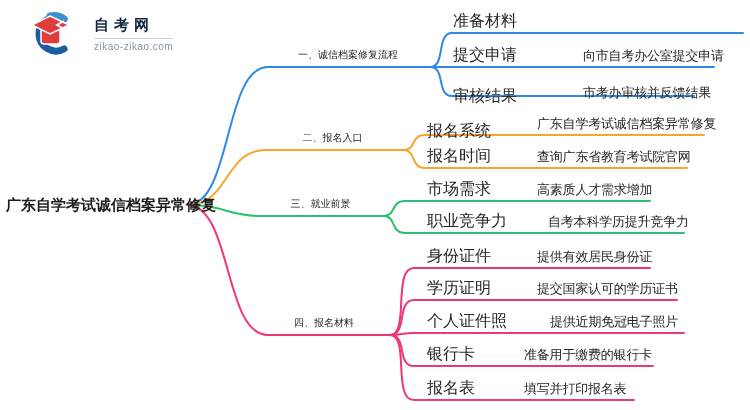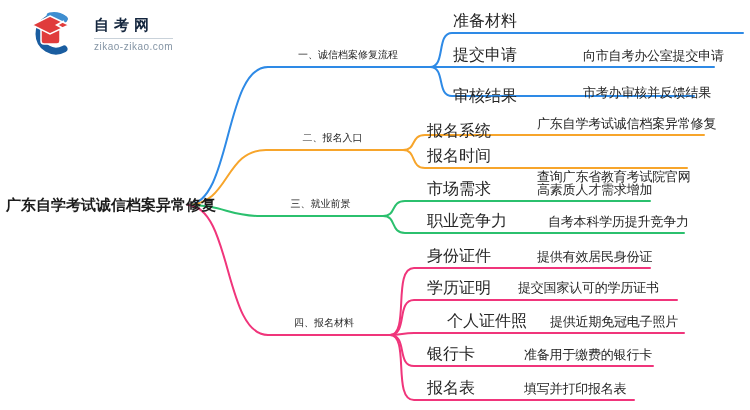--- a/index.html
+++ b/index.html
@@ -80,31 +80,31 @@
 
   <div class="node sub-label" style="left:453px;top:12px;">准备材料</div>
   <div class="node sub-label" style="left:453px;top:46px;">提交申请</div>
   <div class="node leaf-label" style="left:583px;top:47px;">向市自考办公室提交申请</div>
   <div class="node sub-label" style="left:453px;top:75px;margin-top:12px;">审核结果</div>
   <div class="node leaf-label" style="left:583px;top:84px;">市考办审核并反馈结果</div>
 
   <div class="node sub-label" style="left:427px;top:122px;">报名系统</div>
   <div class="node leaf-label" style="left:537px;top:115px;">广东自学考试诚信档案异常修复</div>
   <div class="node sub-label" style="left:427px;top:147px;">报名时间</div>
-  <div class="node leaf-label" style="left:537px;top:148px;margin-top:20px;">查询广东省教育考试院官网</div>
+  <div class="node leaf-label" style="left:537px;top:148px;">查询广东省教育考试院官网</div>
 
   <div class="node sub-label" style="left:427px;top:180px;">市场需求</div>
   <div class="node leaf-label" style="left:537px;top:181px;">高素质人才需求增加</div>
   <div class="node sub-label" style="left:427px;top:212px;">职业竞争力</div>
   <div class="node leaf-label" style="left:548px;top:213px;">自考本科学历提升竞争力</div>
 
   <div class="node sub-label" style="left:427px;top:247px;">身份证件</div>
   <div class="node leaf-label" style="left:537px;top:248px;">提供有效居民身份证</div>
   <div class="node sub-label" style="left:427px;top:279px;">学历证明</div>
-  <div class="node leaf-label" style="left:518px;top:280px;font-family:Liberation Mono, monospace;">提交国家认可的学历证书</div>
-  <div class="node sub-label" style="left:427px;top:312px;margin-left:20px;">个人证件照</div>
+  <div class="node leaf-label" style="left:537px;top:280px;">提交国家认可的学历证书</div>
+  <div class="node sub-label" style="left:427px;top:312px;">个人证件照</div>
   <div class="node leaf-label" style="left:550px;top:313px;">提供近期免冠电子照片</div>
   <div class="node sub-label" style="left:427px;top:345px;">银行卡</div>
   <div class="node leaf-label" style="left:524px;top:346px;">准备用于缴费的银行卡</div>
   <div class="node sub-label" style="left:427px;top:379px;">报名表</div>
   <div class="node leaf-label" style="left:524px;top:380px;">填写并打印报名表</div>
 
 </div>
 
 </body></html>

